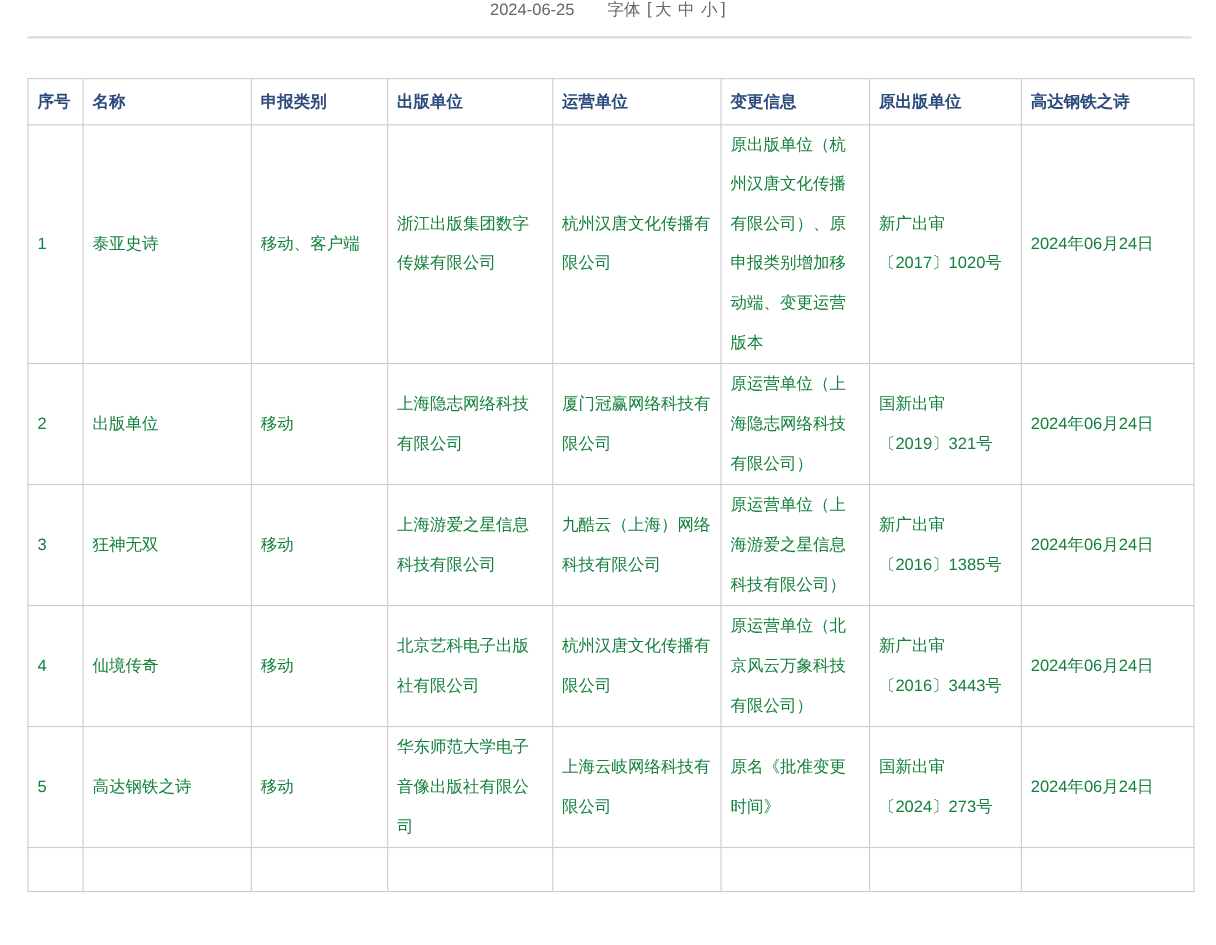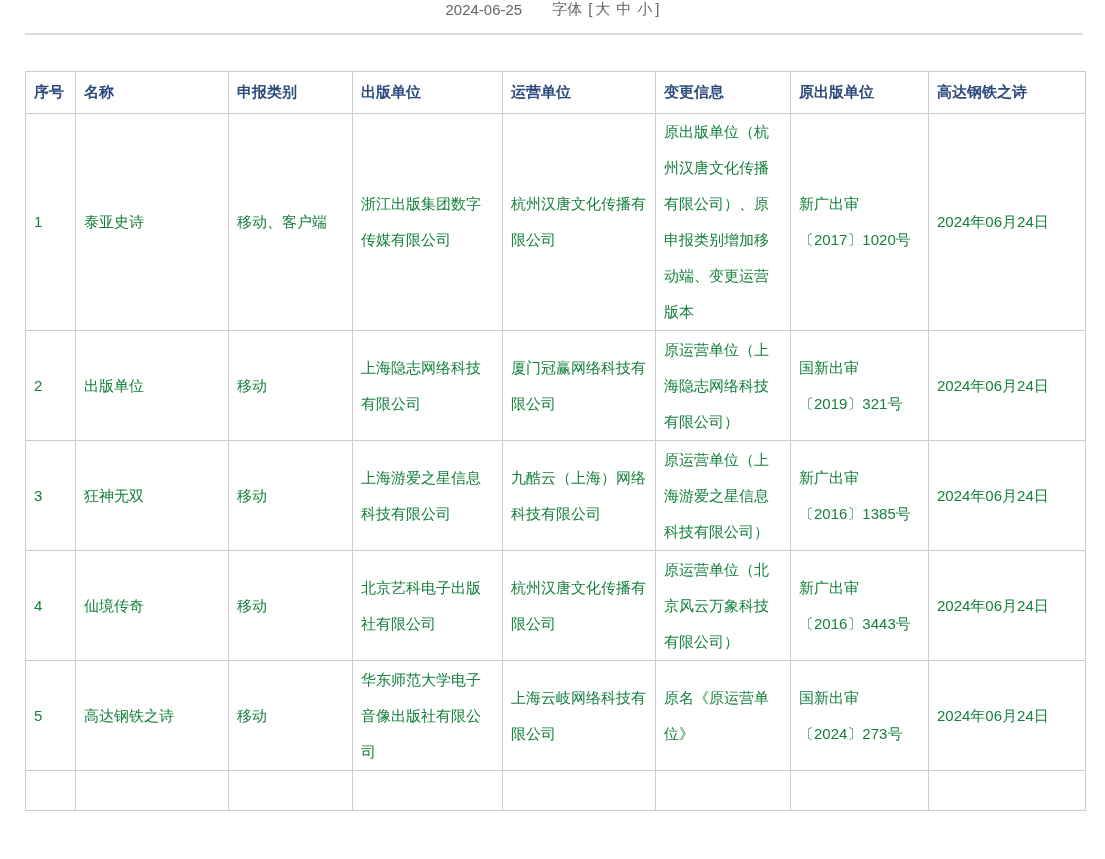--- a/index.html
+++ b/index.html
@@ -166,21 +166,21 @@
           <td>原运营单位（北京风云万象科技有限公司）</td>
           <td>新广出审〔2016〕3443号</td>
           <td>2024年06月24日</td>
         </tr>
         <tr>
           <td>5</td>
           <td>高达钢铁之诗</td>
           <td>移动</td>
           <td>华东师范大学电子音像出版社有限公司</td>
           <td>上海云岐网络科技有限公司</td>
-          <td>原名《原运营单位》</td>
+          <td>原名《批准变更时间》</td>
           <td>国新出审〔2024〕273号</td>
           <td>2024年06月24日</td>
         </tr>
         <tr class="partial">
           <td></td>
           <td></td>
           <td></td>
           <td></td>
           <td></td>
           <td></td>

